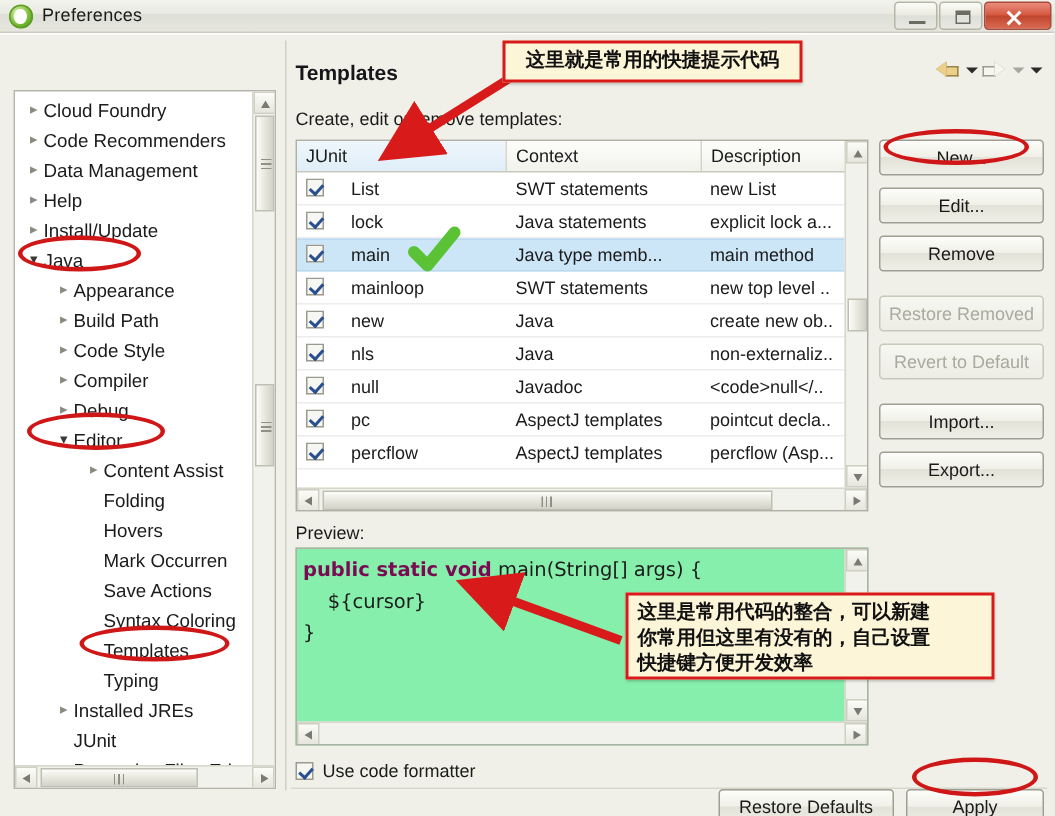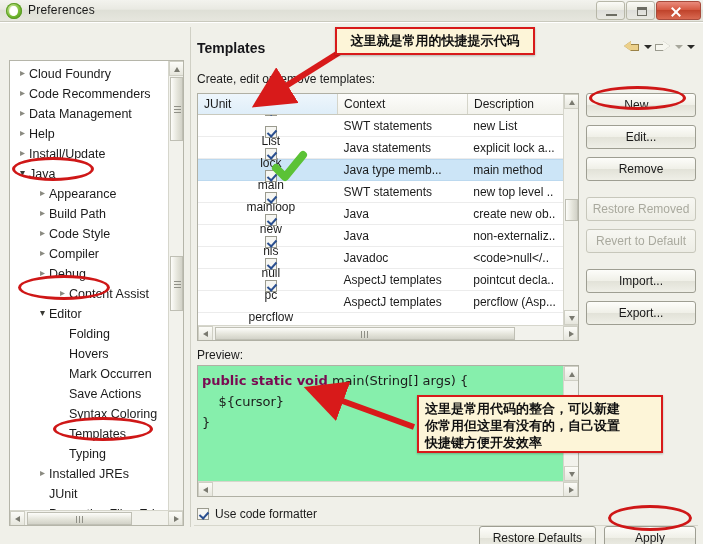--- a/index.html
+++ b/index.html
@@ -246,21 +246,21 @@
   .th.c-ctx  { width: 130px; }
   .th.c-desc { width: 96px; border-right: 0; }
   .tbody { position: absolute; left: 0; top: 21px; right: 15px; bottom: 15px; overflow: hidden; }
   .trow {
     display: flex; height: 22px; align-items: center;
     border-bottom: 1px solid #ececec;
     font-size: 12px; color: #1b1b1b;
   }
   .trow.sel { background: #cce5f7; border-bottom: 1px solid #bcd9ef; border-top: 1px solid #bcd9ef; }
   .td { overflow: hidden; white-space: nowrap; padding-left: 6px; }
-  .td.c-name { width: 140px; display: flex; align-items: center; gap: 18px; flex-direction: column; }
+  .td.c-name { width: 140px; display: flex; align-items: flex-start; gap: 18px; }
   .td.c-ctx  { width: 130px; }
   .td.c-desc { width: 96px; }
   .cbx {
     width: 12px; height: 12px; flex: 0 0 12px;
     background: #f6f6f2; border: 1px solid #9a9a8e;
     position: relative;
   }
   .cbx::after {
     content: ""; position: absolute; left: 3px; top: 1px;
     width: 4px; height: 7px;
@@ -371,22 +371,22 @@
             <div class="tree-item lvl1"><span class="tw collapsed"></span><span class="tree-label">Code Recommenders</span></div>
             <div class="tree-item lvl1"><span class="tw collapsed"></span><span class="tree-label">Data Management</span></div>
             <div class="tree-item lvl1"><span class="tw collapsed"></span><span class="tree-label">Help</span></div>
             <div class="tree-item lvl1"><span class="tw collapsed"></span><span class="tree-label">Install/Update</span></div>
             <div class="tree-item lvl1"><span class="tw expanded"></span><span class="tree-label">Java</span></div>
             <div class="tree-item lvl2"><span class="tw collapsed"></span><span class="tree-label">Appearance</span></div>
             <div class="tree-item lvl2"><span class="tw collapsed"></span><span class="tree-label">Build Path</span></div>
             <div class="tree-item lvl2"><span class="tw collapsed"></span><span class="tree-label">Code Style</span></div>
             <div class="tree-item lvl2"><span class="tw collapsed"></span><span class="tree-label">Compiler</span></div>
             <div class="tree-item lvl2"><span class="tw collapsed"></span><span class="tree-label">Debug</span></div>
+            <div class="tree-item lvl2"><span class="tw expanded"></span><span class="tree-label">Editor</span></div>
             <div class="tree-item lvl3"><span class="tw collapsed"></span><span class="tree-label">Content Assist</span></div>
-            <div class="tree-item lvl2"><span class="tw expanded"></span><span class="tree-label">Editor</span></div>
             <div class="tree-item lvl3"><span class="tw none"></span><span class="tree-label">Folding</span></div>
             <div class="tree-item lvl3"><span class="tw none"></span><span class="tree-label">Hovers</span></div>
             <div class="tree-item lvl3"><span class="tw none"></span><span class="tree-label">Mark Occurren</span></div>
             <div class="tree-item lvl3"><span class="tw none"></span><span class="tree-label">Save Actions</span></div>
             <div class="tree-item lvl3"><span class="tw none"></span><span class="tree-label">Syntax Coloring</span></div>
             <div class="tree-item lvl3"><span class="tw none"></span><span class="tree-label">Templates</span></div>
             <div class="tree-item lvl3"><span class="tw none"></span><span class="tree-label">Typing</span></div>
             <div class="tree-item lvl2"><span class="tw collapsed"></span><span class="tree-label">Installed JREs</span></div>
             <div class="tree-item lvl2"><span class="tw none"></span><span class="tree-label">JUnit</span></div>
             <div class="tree-item lvl2"><span class="tw none"></span><span class="tree-label">Properties Files Ed</span></div>

